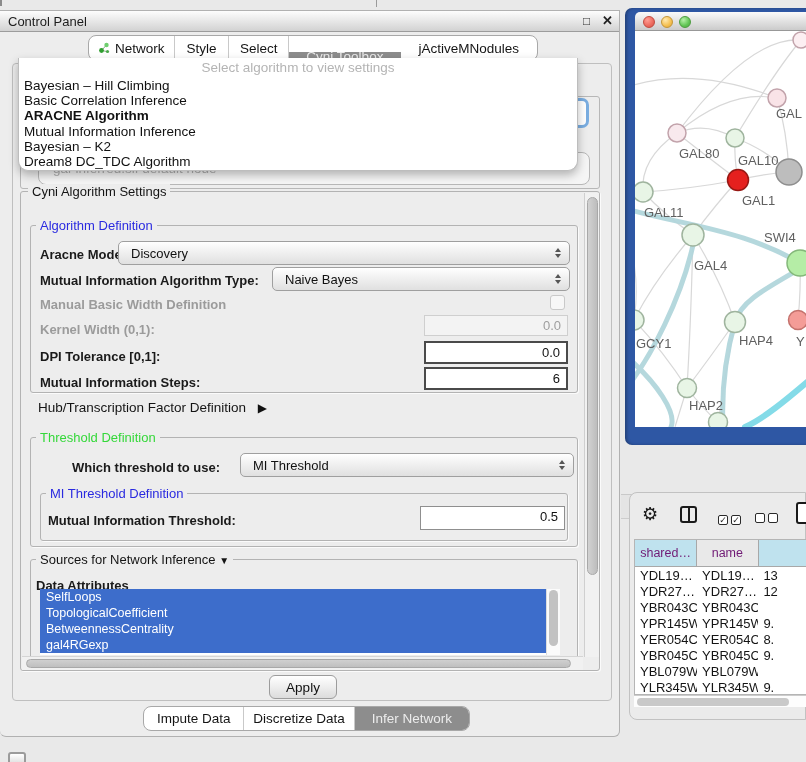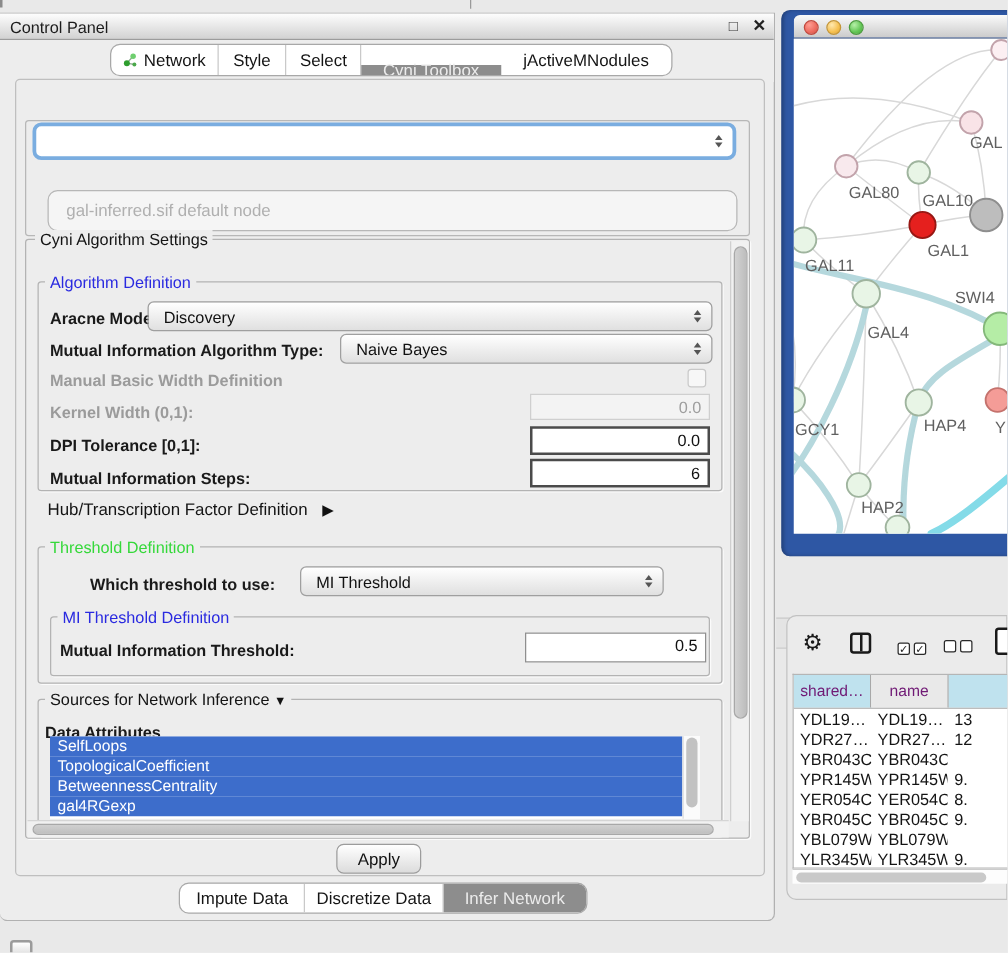--- a/index.html
+++ b/index.html
@@ -177,20 +177,29 @@
         <span>Select</span>
       </div>
       <div class="tab sel" style="width:112px;margin-top:16px;">
         <span>Cyni Toolbox</span>
       </div>
       <div class="tab" style="width:137px;">
         <span>jActiveMNodules</span>
       </div>
     </div>
 
+    <div class="popup">
+      <div class="popup-ph">Select algorithm to view settings</div>
+      <div class="popup-item">Bayesian – Hill Climbing</div>
+      <div class="popup-item">Basic Correlation Inference</div>
+      <div class="popup-item bold">ARACNE Algorithm</div>
+      <div class="popup-item">Mutual Information Inference</div>
+      <div class="popup-item">Bayesian – K2</div>
+      <div class="popup-item">Dream8 DC_TDC Algorithm</div>
+    </div>
 
     <div class="gb" style="left:20px; top:180px; width:580px; height:480px;"></div>
     <span class="gl" style="left:28px; top:173px;">Cyni Algorithm Settings</span>
 
     <div class="gb" style="left:30px; top:214px; width:548px; height:168px;"></div>
     <span class="gl blue" style="left:36px; top:207px;">Algorithm Definition</span>
 
     <span class="lbl" style="left:40px; top:236px;">Aracne Mode:</span>
     <div class="combo" style="left:118px; top:230px; width:452px; height:24px;">
       <span>Discovery</span>
@@ -223,21 +232,21 @@
 
     <span class="plain" style="left:38px; top:389px;">
       <span>Hub/Transcription Factor Definition</span>
       <span style="font-size:12px; margin-left:8px; color:#111;">▶</span>
     </span>
 
     <div class="gb" style="left:30px; top:426px; width:548px; height:110px;"></div>
     <span class="gl green" style="left:36px; top:419px;">Threshold Definition</span>
 
     <span class="lbl" style="left:72px; top:449px;">Which threshold to use:</span>
-    <div class="combo" style="left:240px; top:442px; width:291px; height:24px;">
+    <div class="combo" style="left:240px; top:442px; width:334px; height:24px;">
       <span>MI Threshold</span>
       <span class="arrows">
           <span class="tri-up"></span>
           <span class="tri-down"></span>
         </span>
     </div>
 
     <div class="gb" style="left:40px; top:482px; width:528px; height:48px;"></div>
     <span class="gl blue" style="left:46px; top:475px;">MI Threshold Definition</span>
     <span class="lbl" style="left:48px; top:502px;">Mutual Information Threshold:</span>

